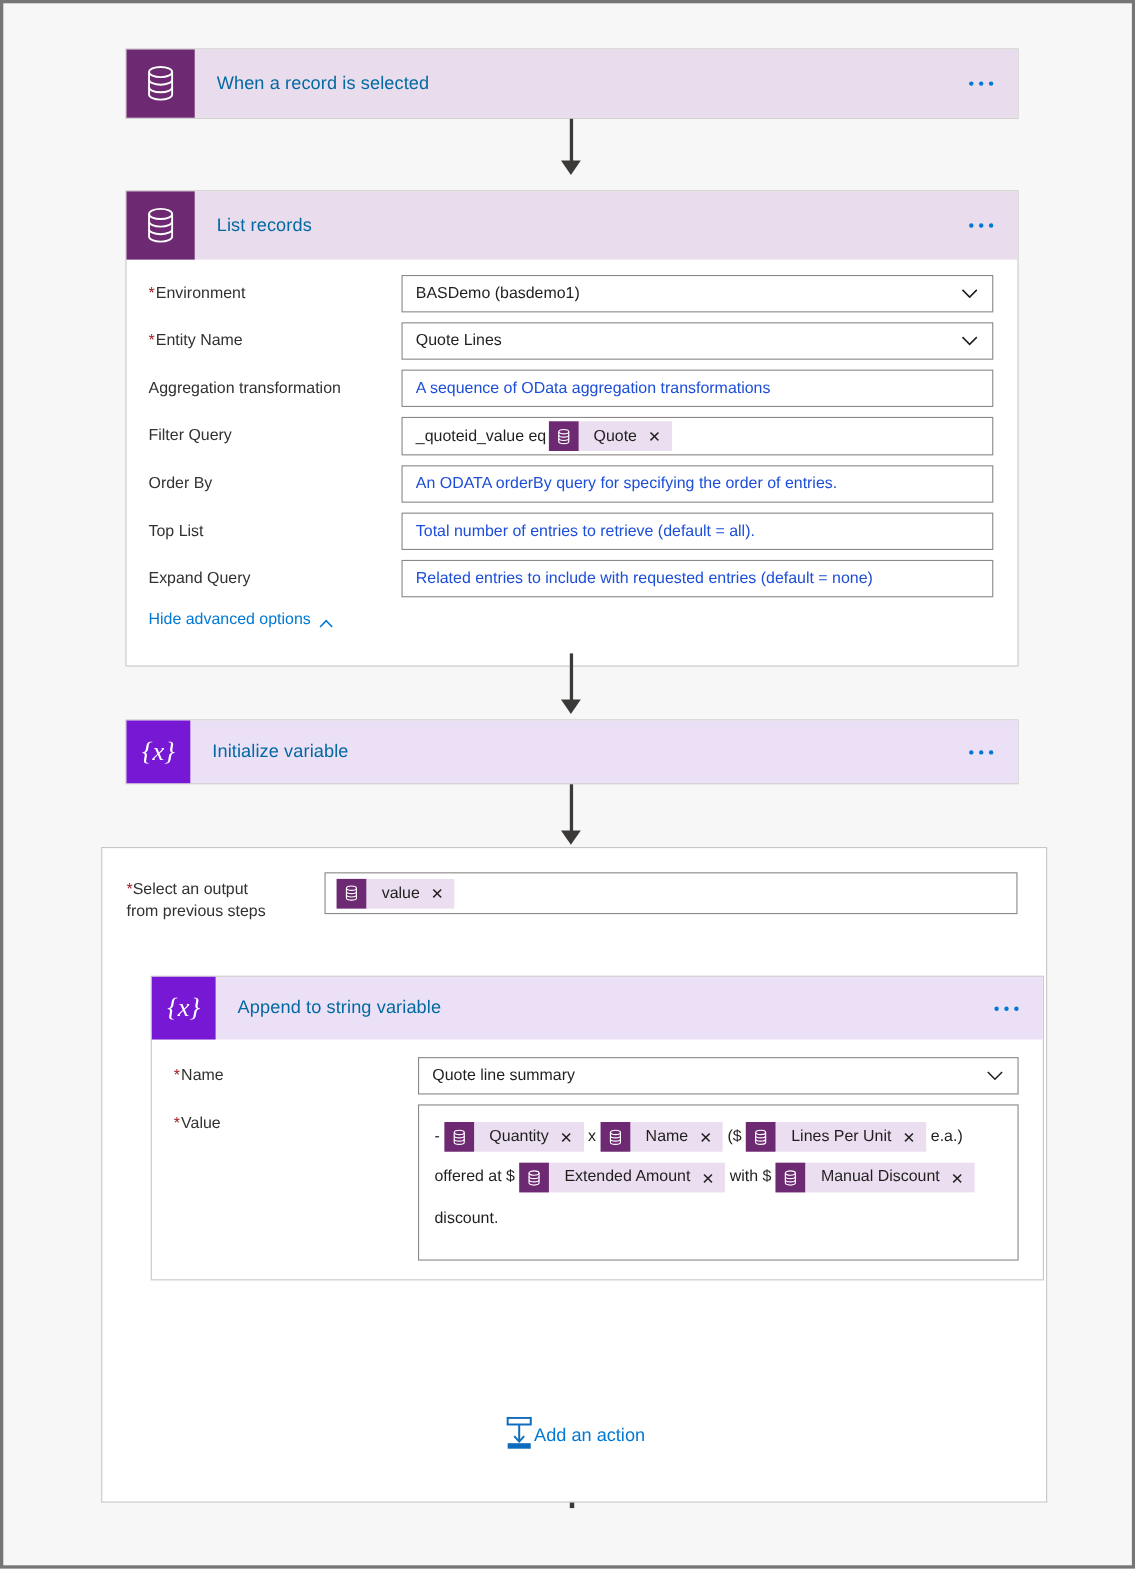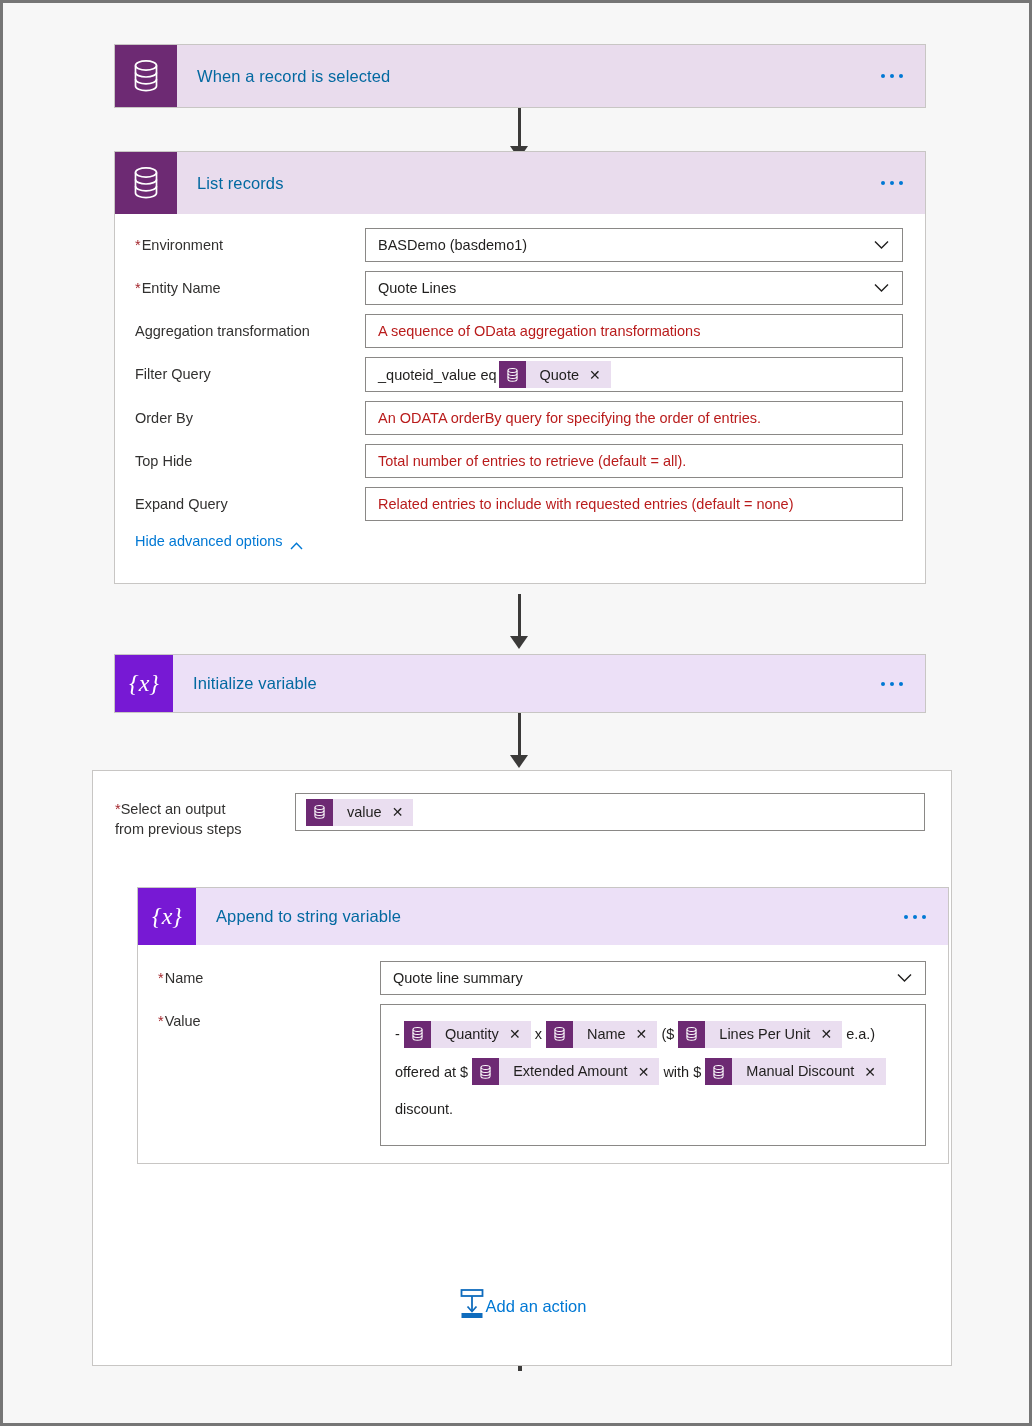--- a/index.html
+++ b/index.html
@@ -94,21 +94,21 @@
     min-height: 34px;
     border: 1px solid #8a8886;
     background: #fff;
     display: flex;
     align-items: center;
     padding: 0 12px;
     font-size: 14.5px;
     color: #201f1e;
     position: relative;
   }
-  .field.ph { color: #b91c1c; }
+  .field.ph { color: #1d4ed8; }
   .chev {
     position: absolute;
     right: 13px;
     top: 50%;
     transform: translateY(-50%);
     width: 15px; height: 9px;
   }
   .chev svg { display: block; }
 
   .link {
@@ -258,21 +258,21 @@
           <i></i>
           <i></i>
           <i></i>
         </span>
     </div>
   </div>
 
   <div class="arrow" style="top:102px; height:40px;"></div>
   <div class="arrow-head" style="top:140px;"></div>
 
-  <div class="card" style="left:108px; top:145px; width:812px; height:433px;">
+  <div class="card" style="left:108px; top:167px; width:812px; height:433px;">
     <div class="card-header dataverse">
       <div class="icon-box dv">
         <svg width="30" height="34" viewBox="0 0 30 34" fill="none" stroke="#ffffff" stroke-width="1.7">
           <ellipse cx="15" cy="6.5" rx="10.5" ry="4.6"></ellipse>
           <path d="M4.5 6.5 V27 c0 2.5 4.7 4.6 10.5 4.6 s10.5 -2.1 10.5 -4.6 V6.5"></path>
           <path d="M4.5 13.4 c0 2.5 4.7 4.6 10.5 4.6 s10.5 -2.1 10.5 -4.6"></path>
           <path d="M4.5 20.3 c0 2.5 4.7 4.6 10.5 4.6 s10.5 -2.1 10.5 -4.6"></path>
         </svg>
       </div>
       <span class="card-title">List records</span>
@@ -338,21 +338,21 @@
       </div>
 
       
       <div class="row">
         <div class="lbl">Order By</div>
         <div class="field ph">An ODATA orderBy query for specifying the order of entries.</div>
       </div>
 
       
       <div class="row">
-        <div class="lbl">Top Hide</div>
+        <div class="lbl">Top List</div>
         <div class="field ph">Total number of entries to retrieve (default = all).</div>
       </div>
 
       
       <div class="row" style="margin-bottom:4px;">
         <div class="lbl">Expand Query</div>
         <div class="field ph">Related entries to include with requested entries (default = none)</div>
       </div>
 
       <div class="link">

